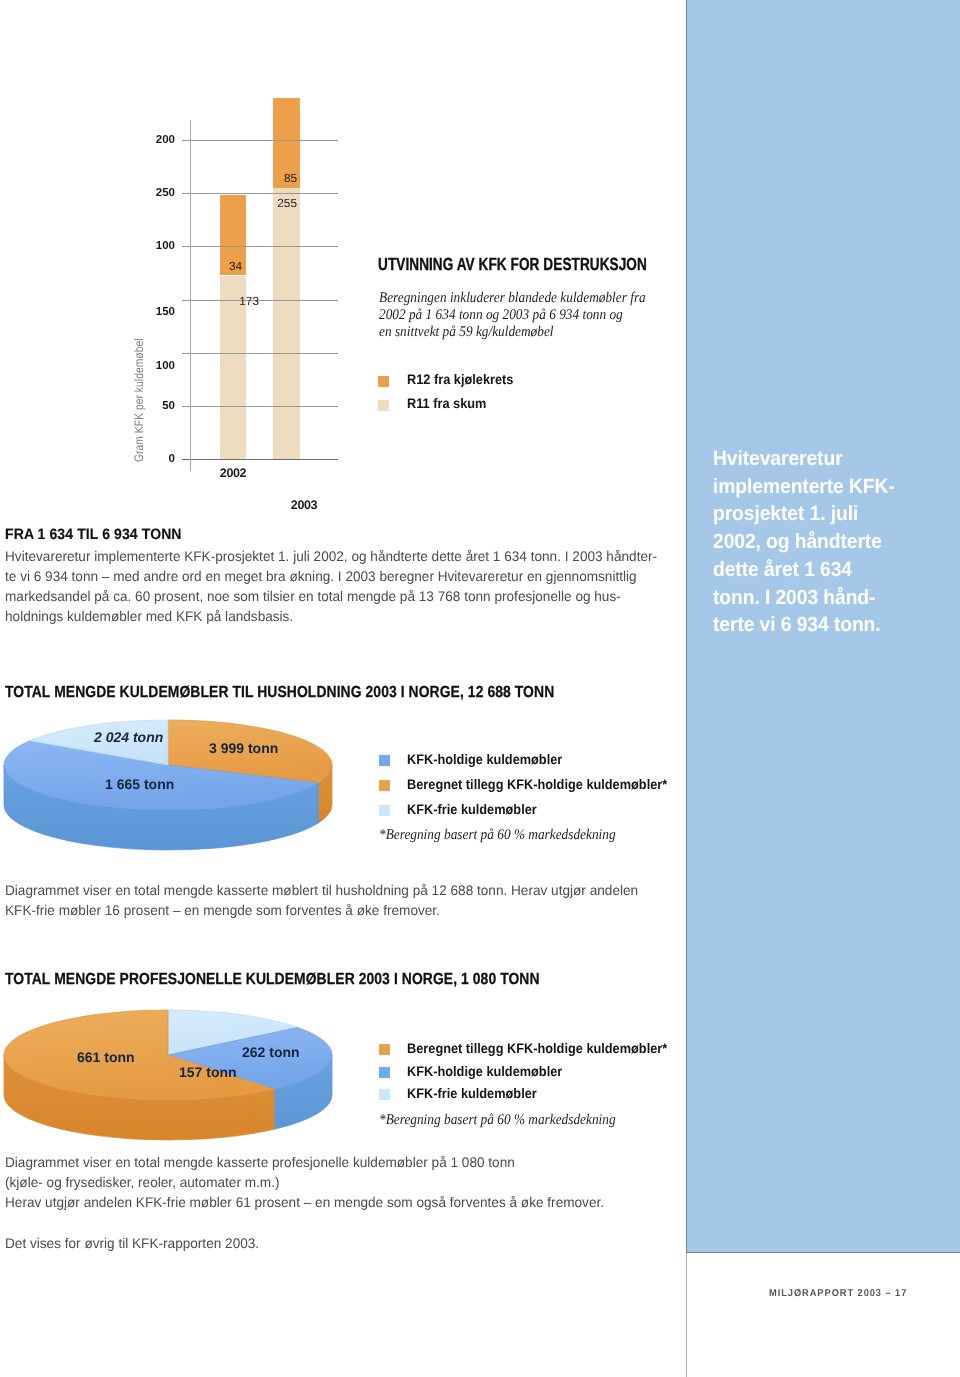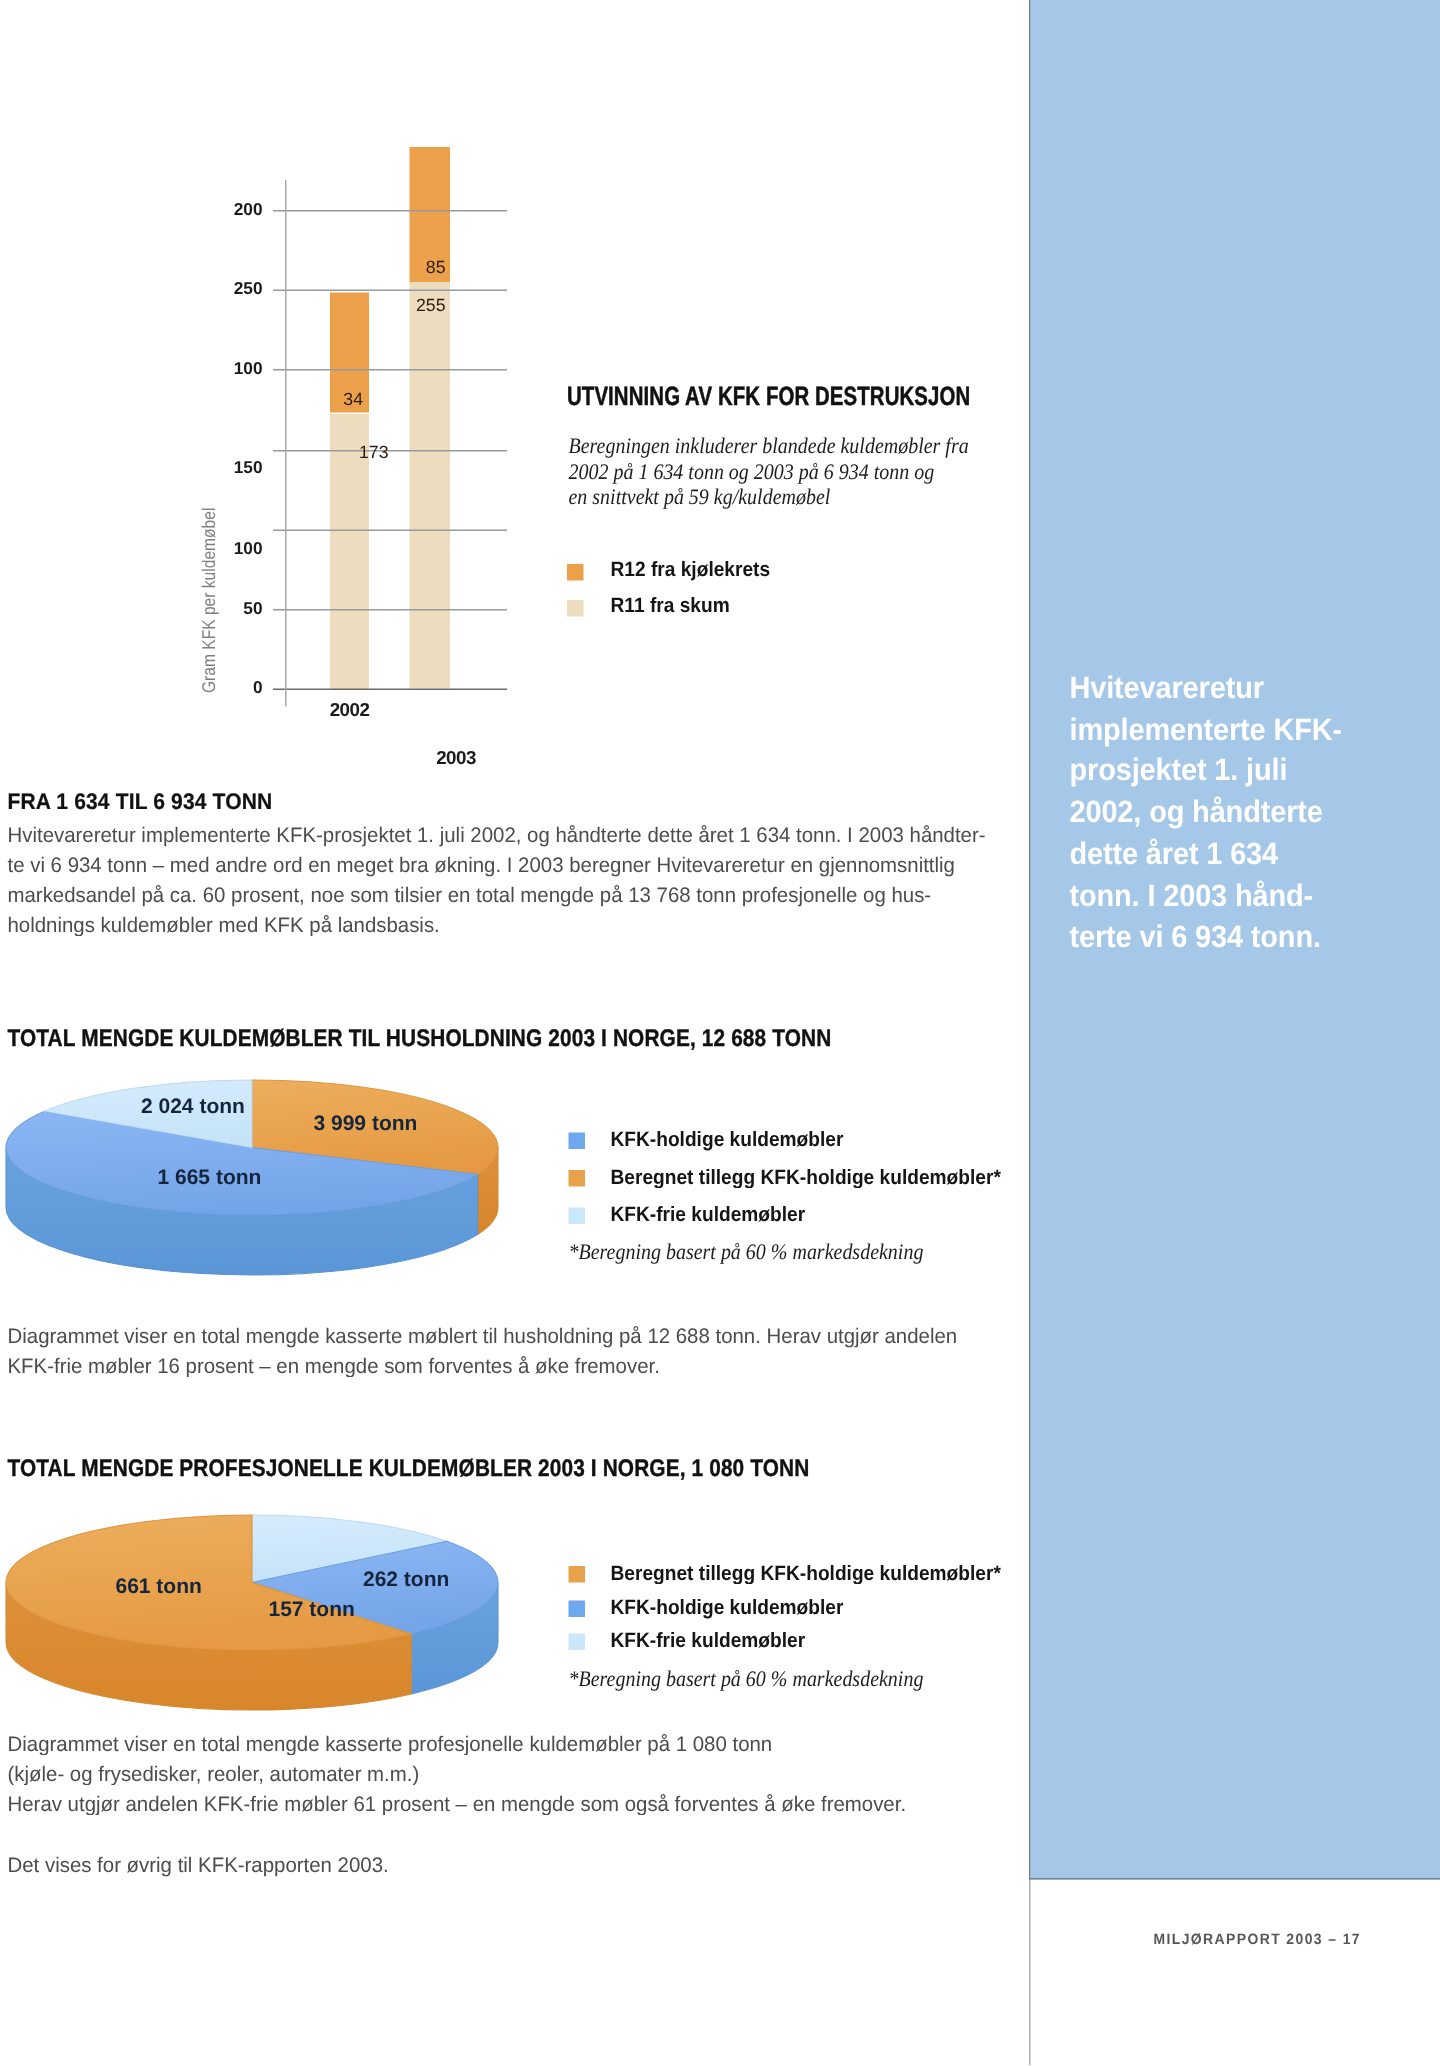--- a/index.html
+++ b/index.html
@@ -170,21 +170,21 @@
 
     <g>
       <path d="M332.00 1055.00A164.0 45.0 0 0 1 274.15 1089.30L274.15 1129.30A164.0 45.0 0 0 0 332.00 1095.00Z" fill="url(#gBlueSide)" stroke="#5791d2" stroke-width="0.7"></path>
       <path d="M274.15 1089.30A164.0 45.0 0 0 1 4.00 1055.00L4.00 1095.00A164.0 45.0 0 0 0 274.15 1129.30Z" fill="url(#gOrangeSide)" stroke="#d08a36" stroke-width="0.7"></path>
       <path d="M168.0 1055.0L168.00 1010.00A164.0 45.0 0 0 1 297.82 1027.50Z" fill="url(#gLightTop)" stroke="#bcd9ef" stroke-width="0.7"></path>
       <path d="M168.0 1055.0L297.82 1027.50A164.0 45.0 0 0 1 274.15 1089.30Z" fill="url(#gBlueTop)" stroke="#6b9fe0" stroke-width="0.7"></path>
       <path d="M168.0 1055.0L274.15 1089.30A164.0 45.0 0 1 1 168.00 1010.00Z" fill="url(#gOrangeTop)" stroke="#dd9540" stroke-width="0.7"></path>
     </g>
   </svg>
 
-  <div class="pielabel" style="left:94px;top:729px;">2 024 tonn</div>
+  <div class="pielabel" style="left:94px;top:729px;font-style:italic;">2 024 tonn</div>
   <div class="pielabel" style="left:209px;top:740px;">3 999 tonn</div>
   <div class="pielabel" style="left:105px;top:776px;">1 665 tonn</div>
 
   <div class="pielabel" style="left:179px;top:1064px;">157 tonn</div>
   <div class="pielabel" style="left:242px;top:1044px;">262 tonn</div>
   <div class="pielabel" style="left:77px;top:1049px;">661 tonn</div>
 
   <div class="lg-sw" style="left:379px;top:755px;background:#6ea8ee;"></div>
   <div class="lg-tx" style="left:407px;top:752px;">KFK-holdige kuldemøbler</div>
   <div class="lg-sw" style="left:379px;top:780px;background:#e9a24c;"></div>

